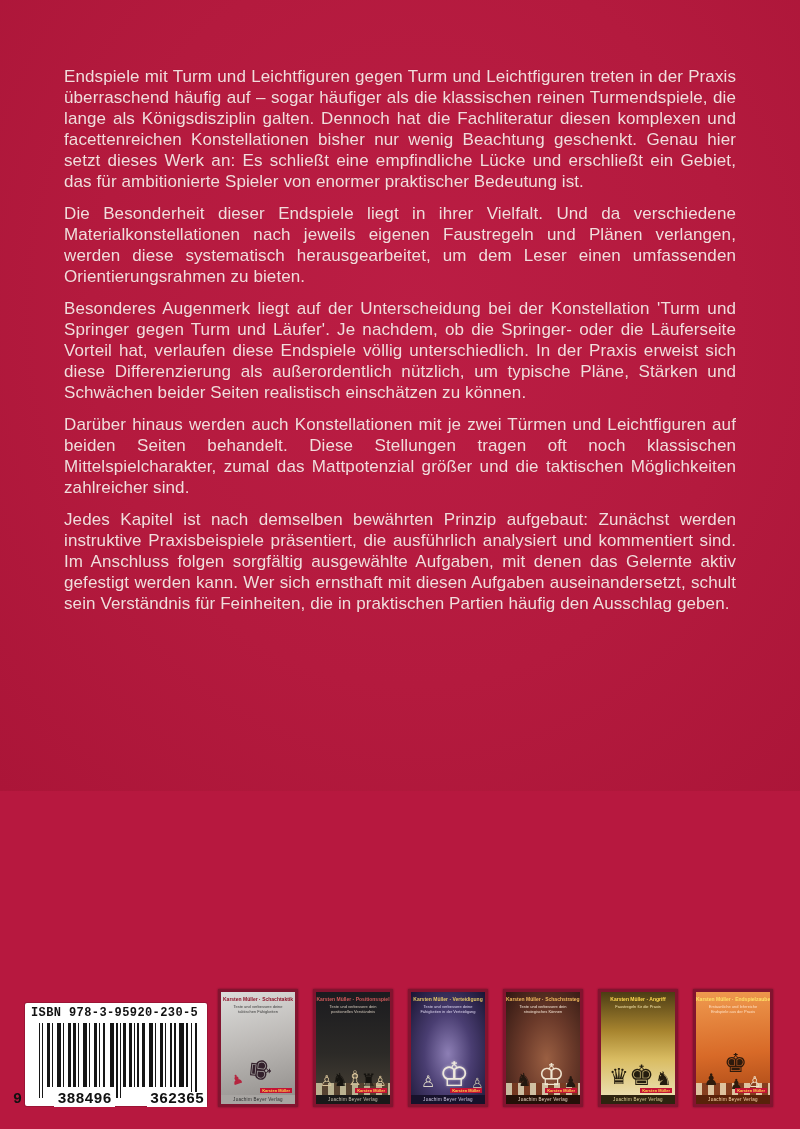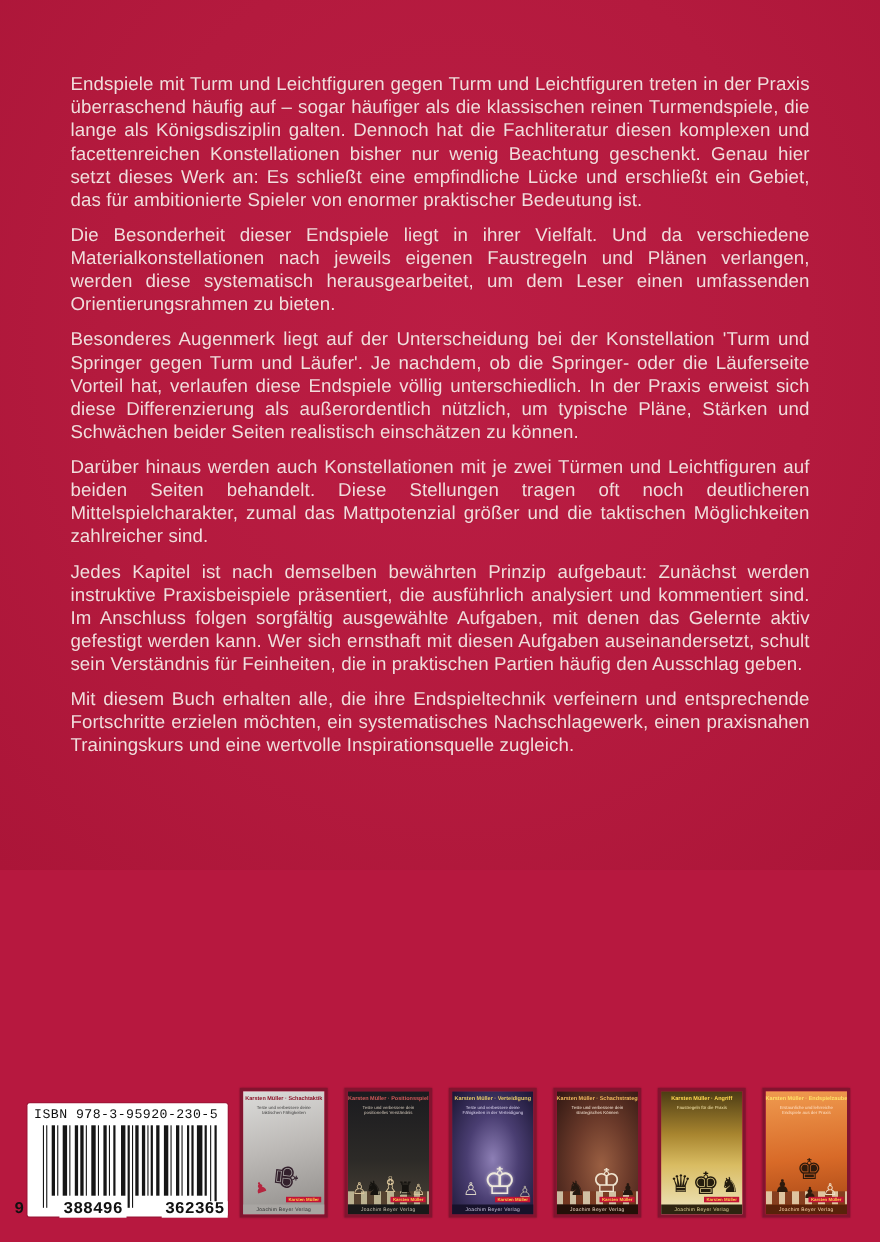--- a/index.html
+++ b/index.html
@@ -10,21 +10,21 @@
 
   
   .text-block{position:absolute;left:64px;top:66px;width:672px;color:#f3dcdc;}
   .text-block p{margin:0 0 11px 0;font-size:17px;line-height:21px;
                 text-align:justify;letter-spacing:.1px;
                 text-shadow:0 0 1px rgba(0,0,0,.15);}
 
   
   .barcode-box{position:absolute;left:25px;top:1003px;width:182px;height:103px;
                background:#fff;border-radius:2px;box-shadow:0 0 0 1px rgba(0,0,0,.15);}
-  .bc-isbn{font-family:"Liberation Mono",monospace;font-weight:normal;color:#111;
+  .bc-isbn{font-family:"Liberation Mono",monospace;font-weight:bold;color:#111;
            font-size:12px;letter-spacing:.4px;padding:3px 0 0 6px;white-space:nowrap;}
   .bc-bars{position:absolute;left:14px;right:10px;top:20px;bottom:5px;}
   .bc-bars .bar{position:absolute;top:0;bottom:14px;background:#161616;}
   .bc-bars .bar.guard{bottom:3px;}
   .bc-digits{position:absolute;left:-12px;right:0;bottom:-1px;display:flex;
              justify-content:space-between;font-family:"Liberation Mono",monospace;
              font-weight:bold;font-size:15px;color:#111;line-height:15px;}
   .bc-digits .grp{background:#fff;padding:0 3px;}
   .bc-digits .lead{background:transparent;}
 
@@ -68,23 +68,22 @@
 </style>
 </head>
 <body style="background-color: rgb(183, 24, 63);">
 
 <div id="page">
 
   <div class="text-block">
     <p>Endspiele mit Turm und Leichtfiguren gegen Turm und Leichtfiguren treten in der Praxis überraschend häufig auf – sogar häufiger als die klassischen reinen Turmendspiele, die lange als Königsdisziplin galten. Dennoch hat die Fachliteratur diesen komplexen und facettenreichen Konstellationen bisher nur wenig Beachtung geschenkt. Genau hier setzt dieses Werk an: Es schließt eine empfindliche Lücke und erschließt ein Gebiet, das für ambitionierte Spieler von enormer praktischer Bedeutung ist.</p>
     <p>Die Besonderheit dieser Endspiele liegt in ihrer Vielfalt. Und da verschiedene Materialkonstellationen nach jeweils eigenen Faustregeln und Plänen verlangen, werden diese systematisch herausgearbeitet, um dem Leser einen umfassenden Orientierungsrahmen zu bieten.</p>
     <p>Besonderes Augenmerk liegt auf der Unterscheidung bei der Konstellation 'Turm und Springer gegen Turm und Läufer'. Je nachdem, ob die Springer- oder die Läuferseite Vorteil hat, verlaufen diese Endspiele völlig unterschiedlich. In der Praxis erweist sich diese Differenzierung als außerordentlich nützlich, um typische Pläne, Stärken und Schwächen beider Seiten realistisch einschätzen zu können.</p>
-    <p>Darüber hinaus werden auch Konstellationen mit je zwei Türmen und Leichtfiguren auf beiden Seiten behandelt. Diese Stellungen tragen oft noch deutlicheren Mittelspielcharakter, zumal das Mattpotenzial größer und die taktischen Möglichkeiten zahlreicher sind.</p>
+    <p>Darüber hinaus werden auch Konstellationen mit je zwei Türmen und Leichtfiguren auf beiden Seiten behandelt. Diese Stellungen tragen oft noch klassischen Mittelspielcharakter, zumal das Mattpotenzial größer und die taktischen Möglichkeiten zahlreicher sind.</p>
     <p>Jedes Kapitel ist nach demselben bewährten Prinzip aufgebaut: Zunächst werden instruktive Praxisbeispiele präsentiert, die ausführlich analysiert und kommentiert sind. Im Anschluss folgen sorgfältig ausgewählte Aufgaben, mit denen das Gelernte aktiv gefestigt werden kann. Wer sich ernsthaft mit diesen Aufgaben auseinandersetzt, schult sein Verständnis für Feinheiten, die in praktischen Partien häufig den Ausschlag geben.</p>
-    <p>Mit diesem Buch erhalten alle, die ihre Endspieltechnik verfeinern und entsprechende Fortschritte erzielen möchten, ein systematisches Nachschlagewerk, einen praxisnahen Trainingskurs und eine wertvolle Inspirationsquelle zugleich.</p>
   </div>
 
   <div class="barcode-box">
     <div class="bc-isbn">ISBN 978-3-95920-230-5</div>
     <div class="bc-bars">
         <div class="bar guard" style="left: 0px; width: 1.2px;"></div>
         <div class="bar guard" style="left: 3.22px; width: 1.2px;"></div>
         <div class="bar" style="left: 8.06px; width: 2.72px;"></div>
         <div class="bar" style="left: 12.9px; width: 1.2px;"></div>
         <div class="bar" style="left: 17.73px; width: 4.34px;"></div>

